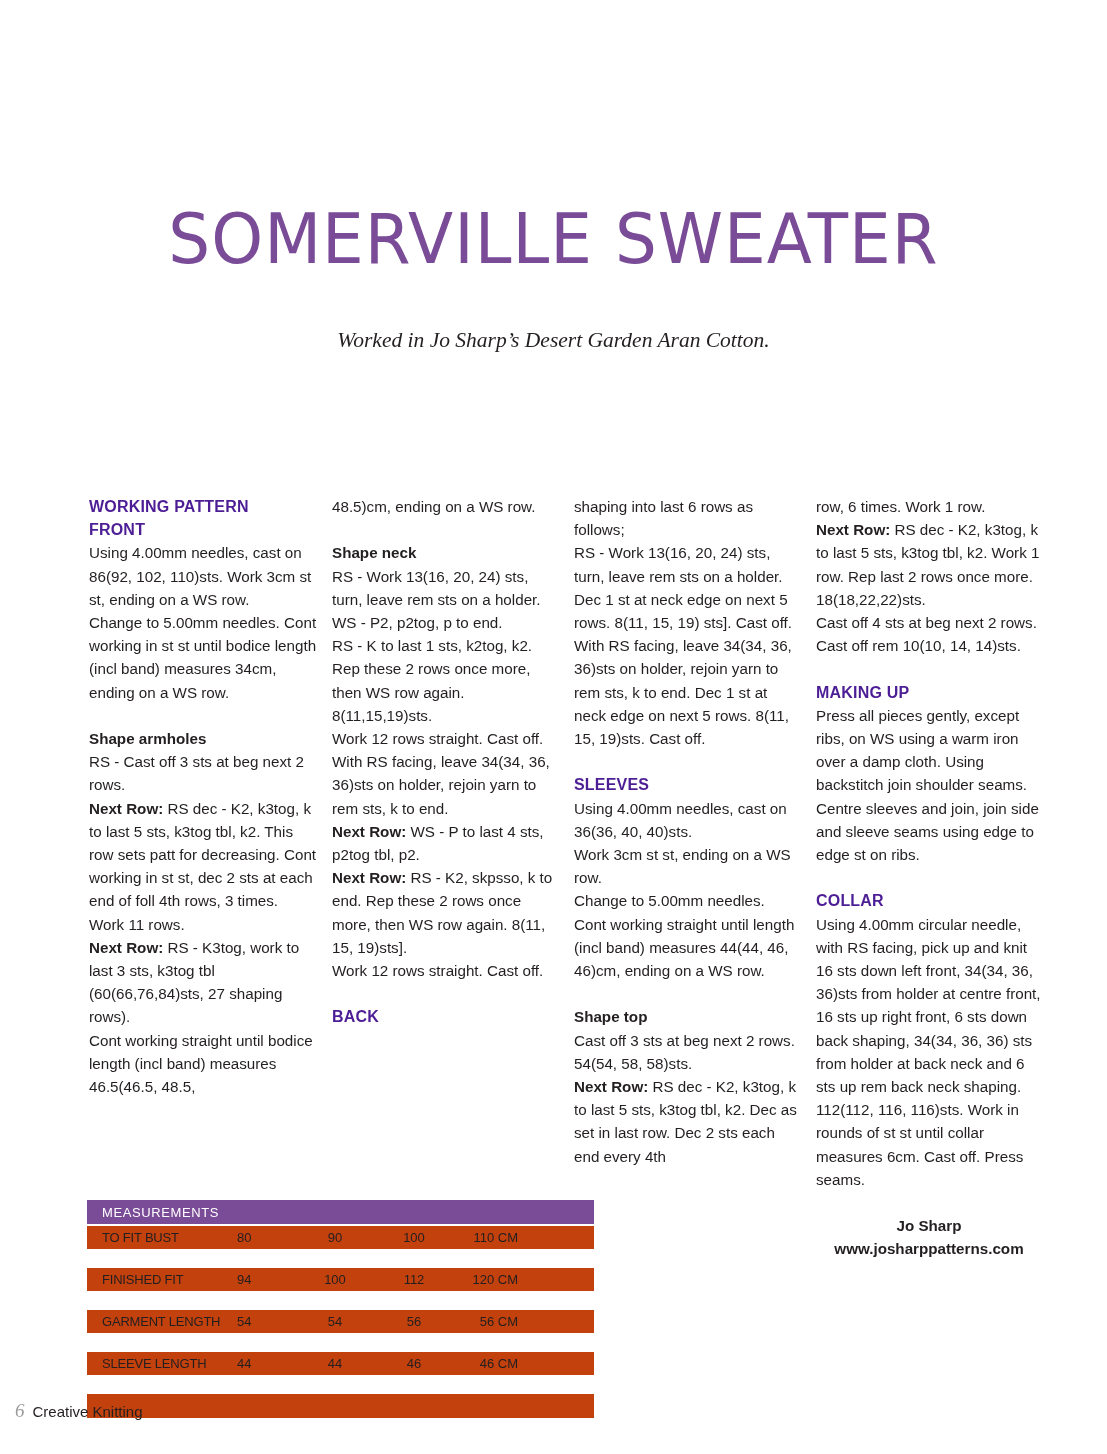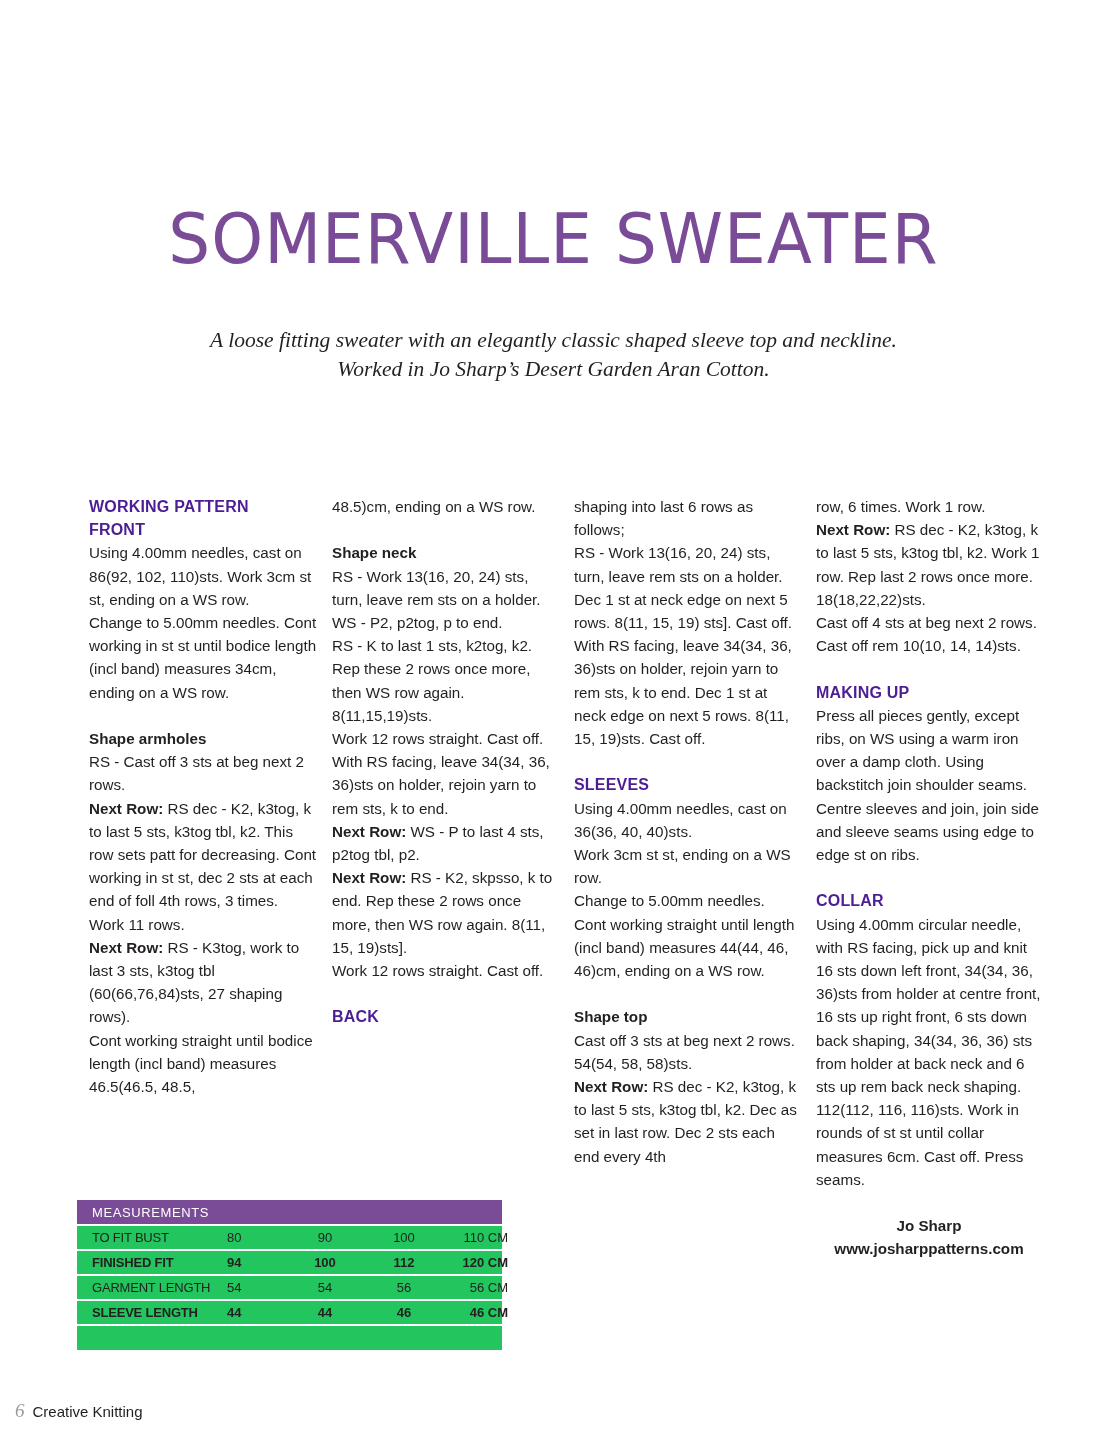--- a/index.html
+++ b/index.html
@@ -9,40 +9,39 @@
     .col { position: absolute; top: 495px; width: 228px; font-size: 15.2px; line-height: 23.2px; color: #231f20; }
     .col p { margin: 0; }
     .col .gap { height: 23.2px; }
     .head { color: #4c1d95; font-weight: bold; font-size: 16px; letter-spacing: 0.2px; }
     .sub { font-weight: bold; }
     .b { font-weight: bold; text-align: center; }
     #c1 { left: 89px; }
     #c2 { left: 332px; }
     #c3 { left: 574px; }
     #c4 { left: 816px; width: 226px; }
-    .meas { position: absolute; left: 77px; top: 1200px; width: 425px; }
+    .meas { position: absolute; left: 87px; top: 1200px; width: 507px; }
     .meas-head { background: #7a4b96; color: #ffffff; font-size: 13px; letter-spacing: 0.6px; height: 24px; line-height: 26px; padding-left: 15px; margin-bottom: 2px; }
-    .meas-row { background: #22c55e; height: 23px; line-height: 23px; margin-bottom: 2px; position: relative; font-size: 13px; }
-    .meas-row.bold { font-weight: bold; padding-left: 48px; }
+    .meas-row { background: #c2410c; height: 23px; line-height: 23px; margin-bottom: 19px; position: relative; font-size: 13px; }
+    .meas-row.bold { font-weight: normal; padding-left: 48px; }
     .meas-row span { position: absolute; top: 0; }
     .meas-row .lab { left: 15px; letter-spacing: -0.2px; }
     .meas-row .v1 { left: 150px; width: 40px; text-align: left; }
     .meas-row .v2 { left: 228px; width: 40px; text-align: center; }
     .meas-row .v3 { left: 307px; width: 40px; text-align: center; }
     .meas-row .v4 { left: 375px; width: 56px; text-align: right; }
     .meas-row.empty { height: 24px; }
     .footer { position: absolute; left: 15px; top: 1400px; font-size: 15px; color: #231f20; }
     .footer .pg { font-family: "Liberation Serif", serif; font-style: italic; color: #9a9a9a; font-size: 19px; margin-right: 8px; }
   </style>
 </head>
 <body>
 
 <h1 class="title">SOMERVILLE SWEATER</h1>
 <div class="subtitle">
-  <div>A loose fitting sweater with an elegantly classic shaped sleeve top and neckline.</div>
   <div>Worked in Jo Sharp’s Desert Garden Aran Cotton.</div>
 </div>
 
 <div class="col" id="c1">
   <p class="head">WORKING PATTERN</p>
   <p class="head">FRONT</p>
   <p>Using 4.00mm needles, cast on 86(92, 102, 110)sts. Work 3cm st st, ending on a WS row.</p>
   <p>Change to 5.00mm needles. Cont working in st st until bodice length (incl band) measures 34cm, ending on a WS row.</p>
   <div class="gap"></div>
   <p class="sub">Shape armholes</p>

